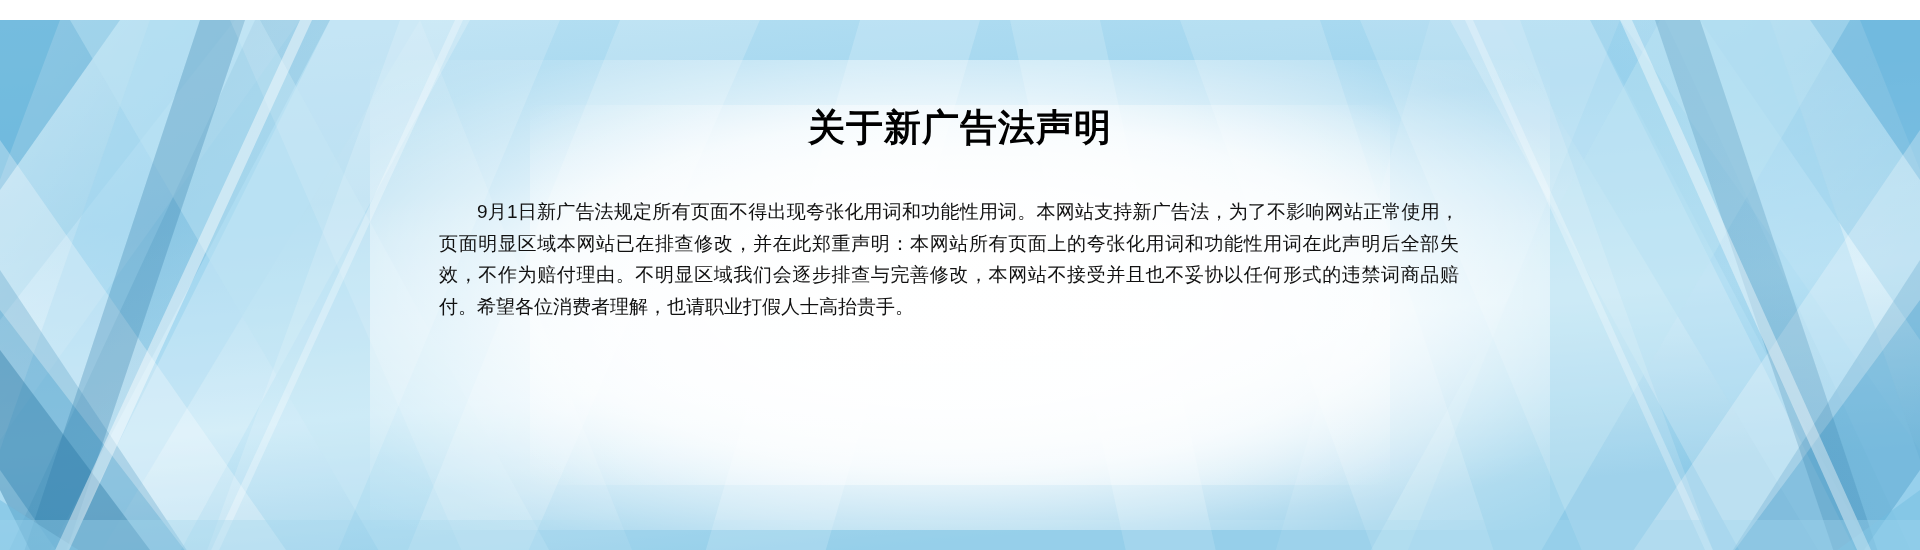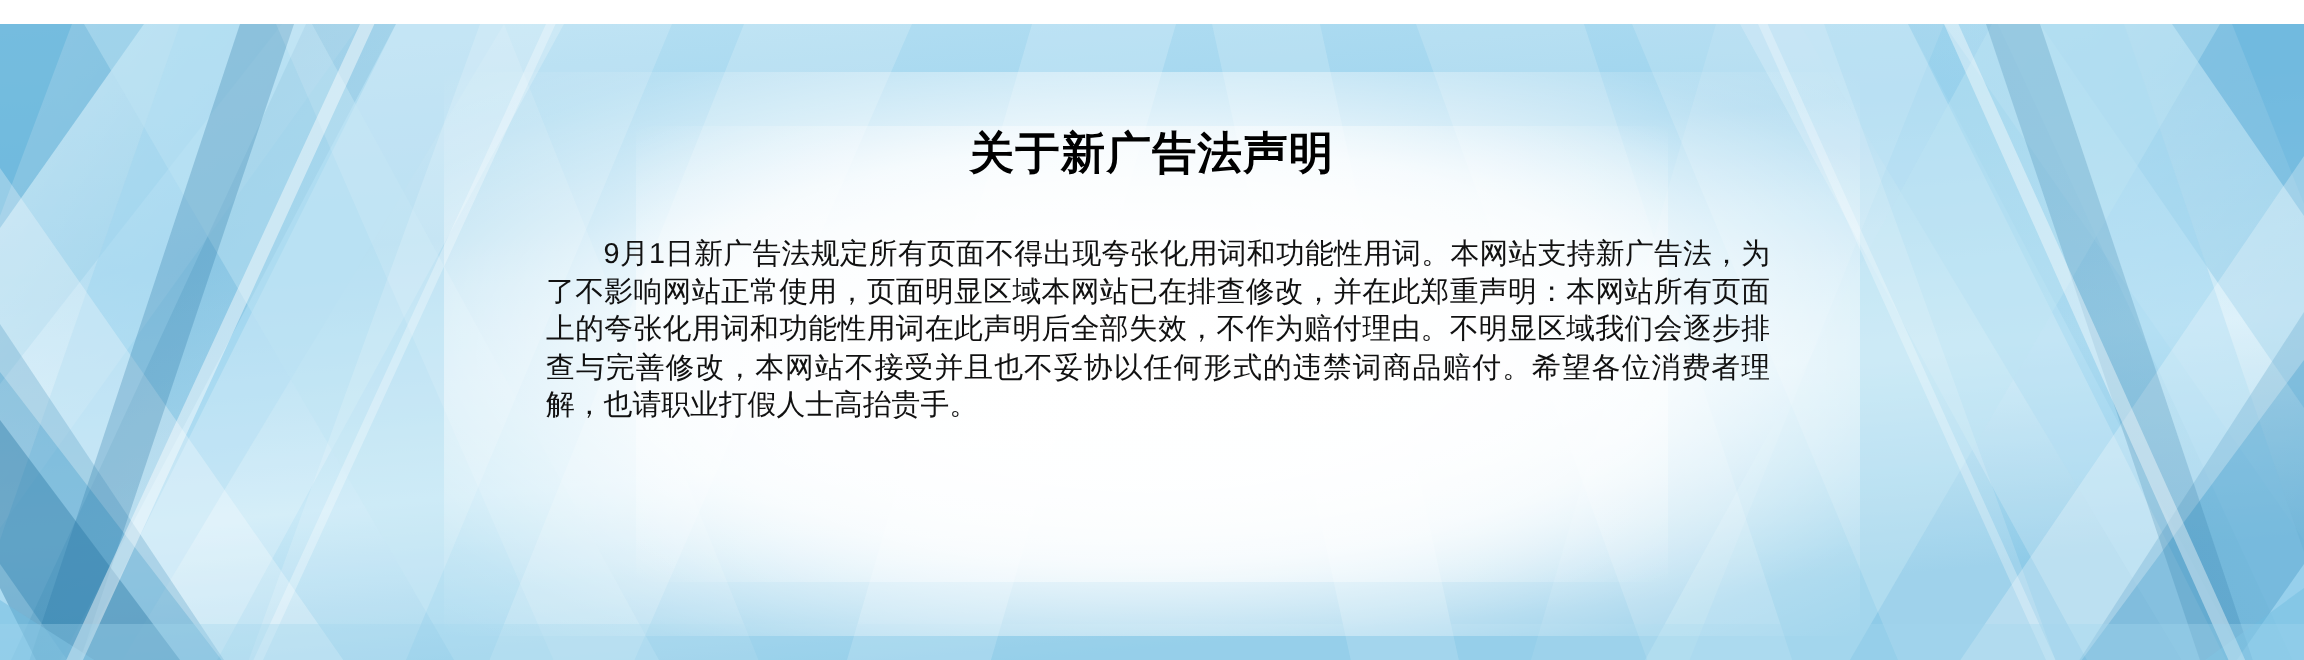--- a/index.html
+++ b/index.html
@@ -70,24 +70,24 @@
     width: 1920px;
     text-align: center;
     font-size: 37px;
     font-weight: bold;
     color: #000000;
     letter-spacing: 1px;
     line-height: 1.2;
   }
   .statement-body {
     position: absolute;
-    left: 455px;
+    left: 439px;
     top: 176px;
     width: 1020px;
-    font-size: 24px;
+    font-size: 19px;
     color: #111111;
     line-height: 31.5px;
     text-align: justify;
     text-justify: inter-ideograph;
   }
   .para-1 {
     text-indent: 2em;
     margin: 0;
   }
   .para-2 {

